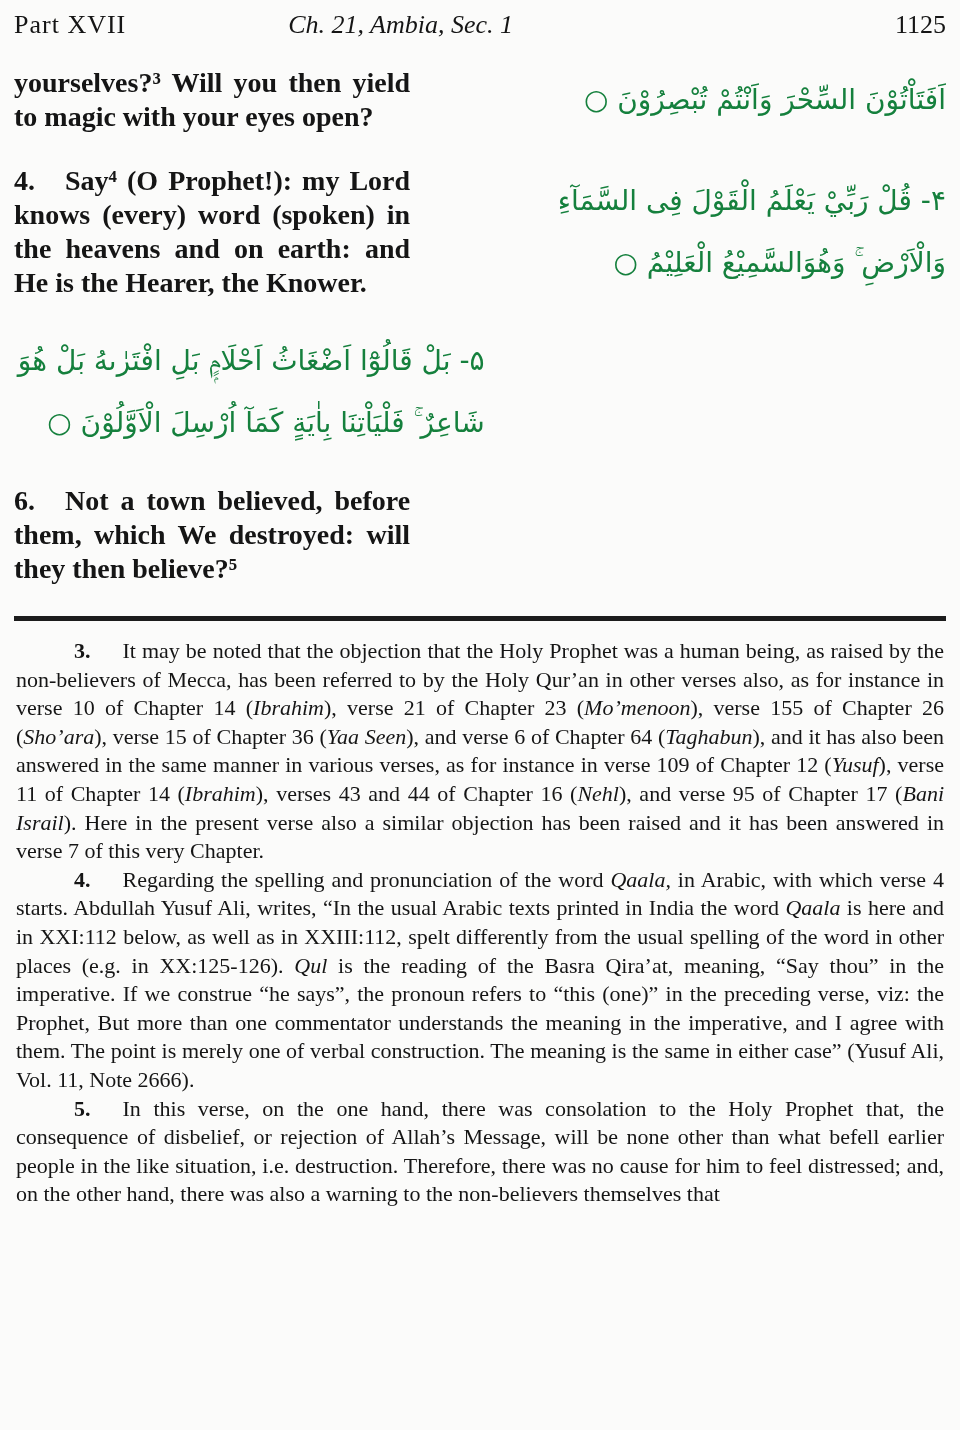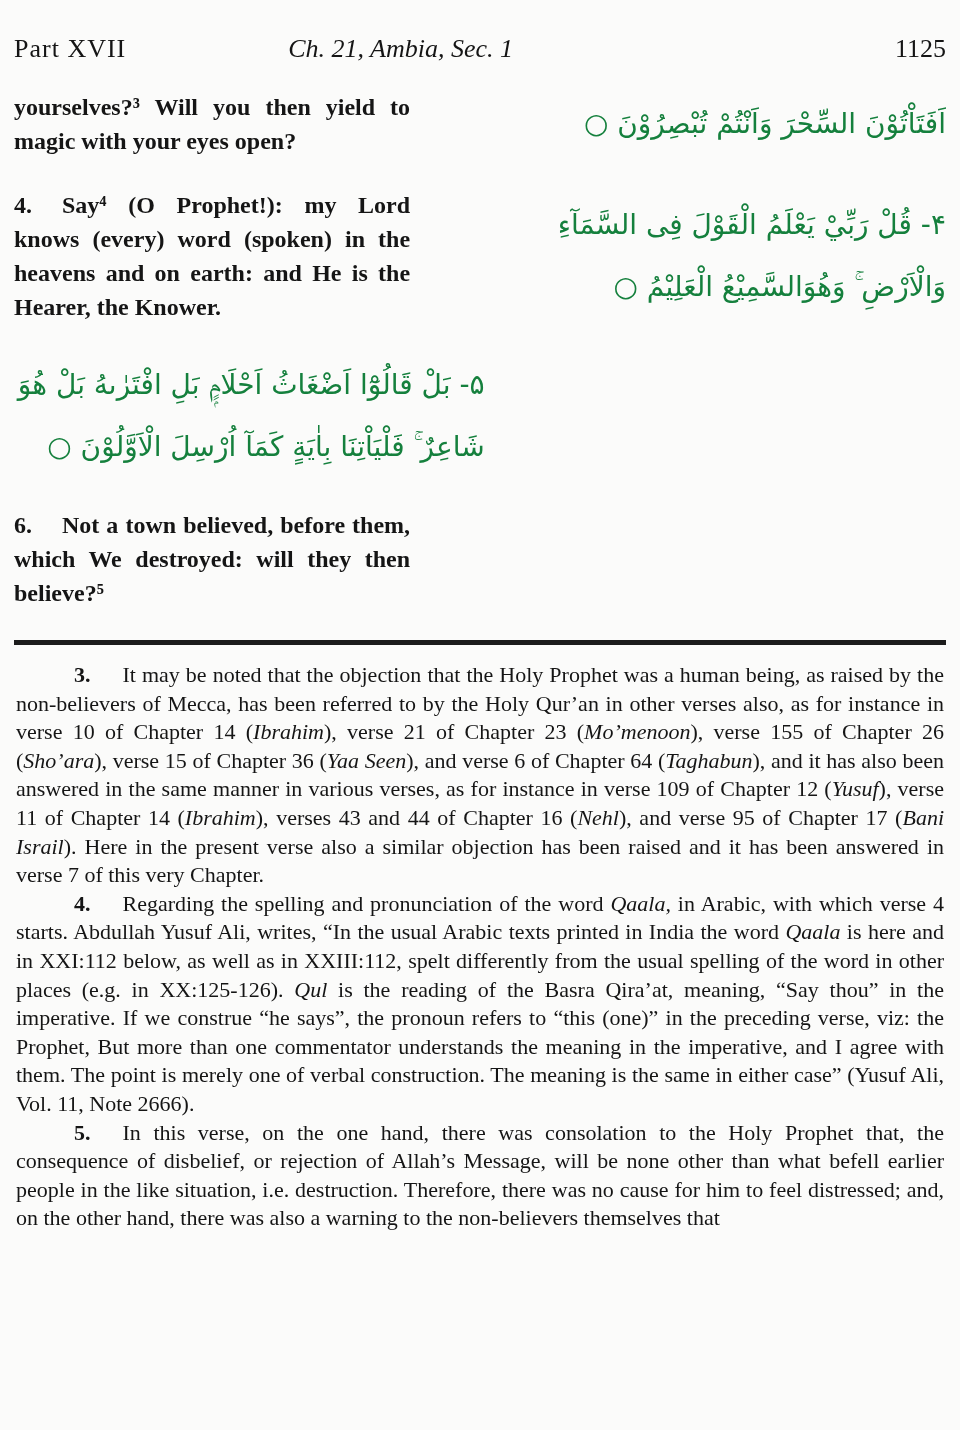--- a/index.html
+++ b/index.html
@@ -5,31 +5,31 @@
   html, body { margin: 0; padding: 0; }
   body {
     width: 960px; height: 1430px;
     background: #fbfbfa; color: #151515;
     overflow: hidden;
     font-family: "Liberation Serif", serif;
   }
   .page { padding: 10px 14px 0 14px; }
 
   
-  .hdr { display: flex; align-items: baseline; font-size: 26px; line-height: 30px; margin-top: 24px; }
+  .hdr { display: flex; align-items: baseline; font-size: 26px; line-height: 30px; }
   .hdr-left  { flex: 1; text-align: left; letter-spacing: 1px; }
   .hdr-center{ flex: 1.4; text-align: left; font-style: italic; }
   .hdr-right { flex: 1; text-align: right; }
 
   
   .main { margin-top: 26px; }
   .row { display: flex; justify-content: space-between; align-items: center; margin-bottom: 30px; }
   .eng {
     width: 42.5%; margin: 0;
-    font-weight: bold; font-size: 24px; line-height: 34px;
+    font-weight: bold; font-size: 28px; line-height: 34px;
     text-align: justify;
   }
   .vnum { font-weight: bold; margin-right: 30px; }
   .vnum:empty { margin-right: 0; }
   .ar {
     width: 50.5%; margin: 0;
     direction: rtl; text-align: right;
     font-family: "DejaVu Sans", sans-serif;
     font-size: 28px; line-height: 62px;
     color: #15803d;

